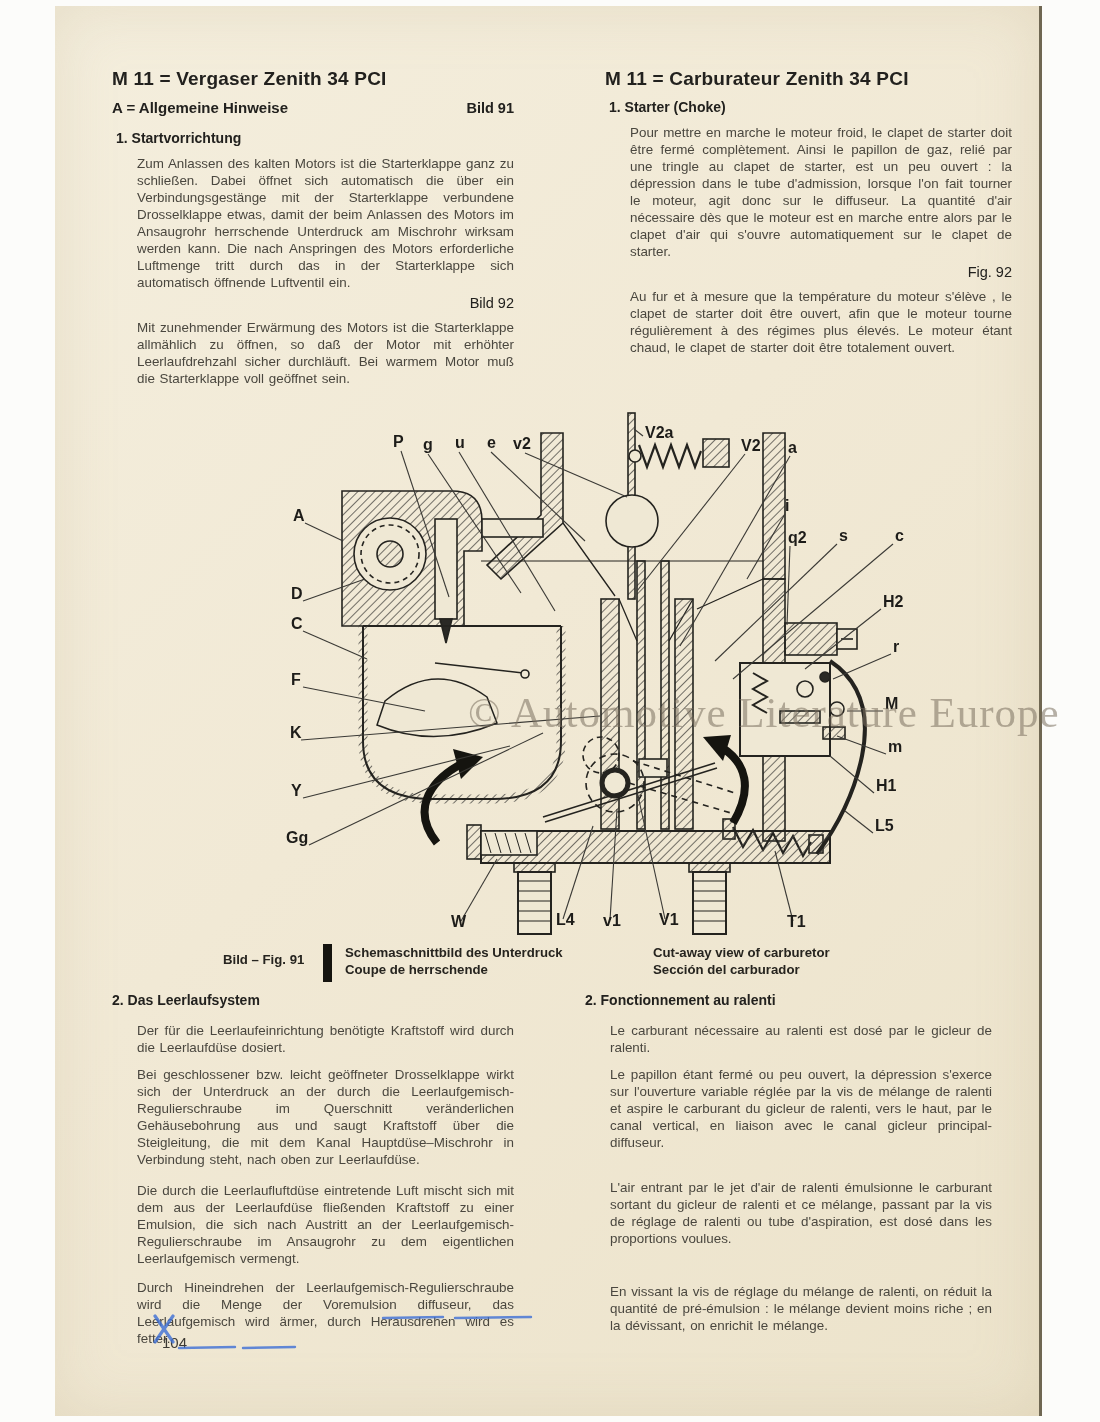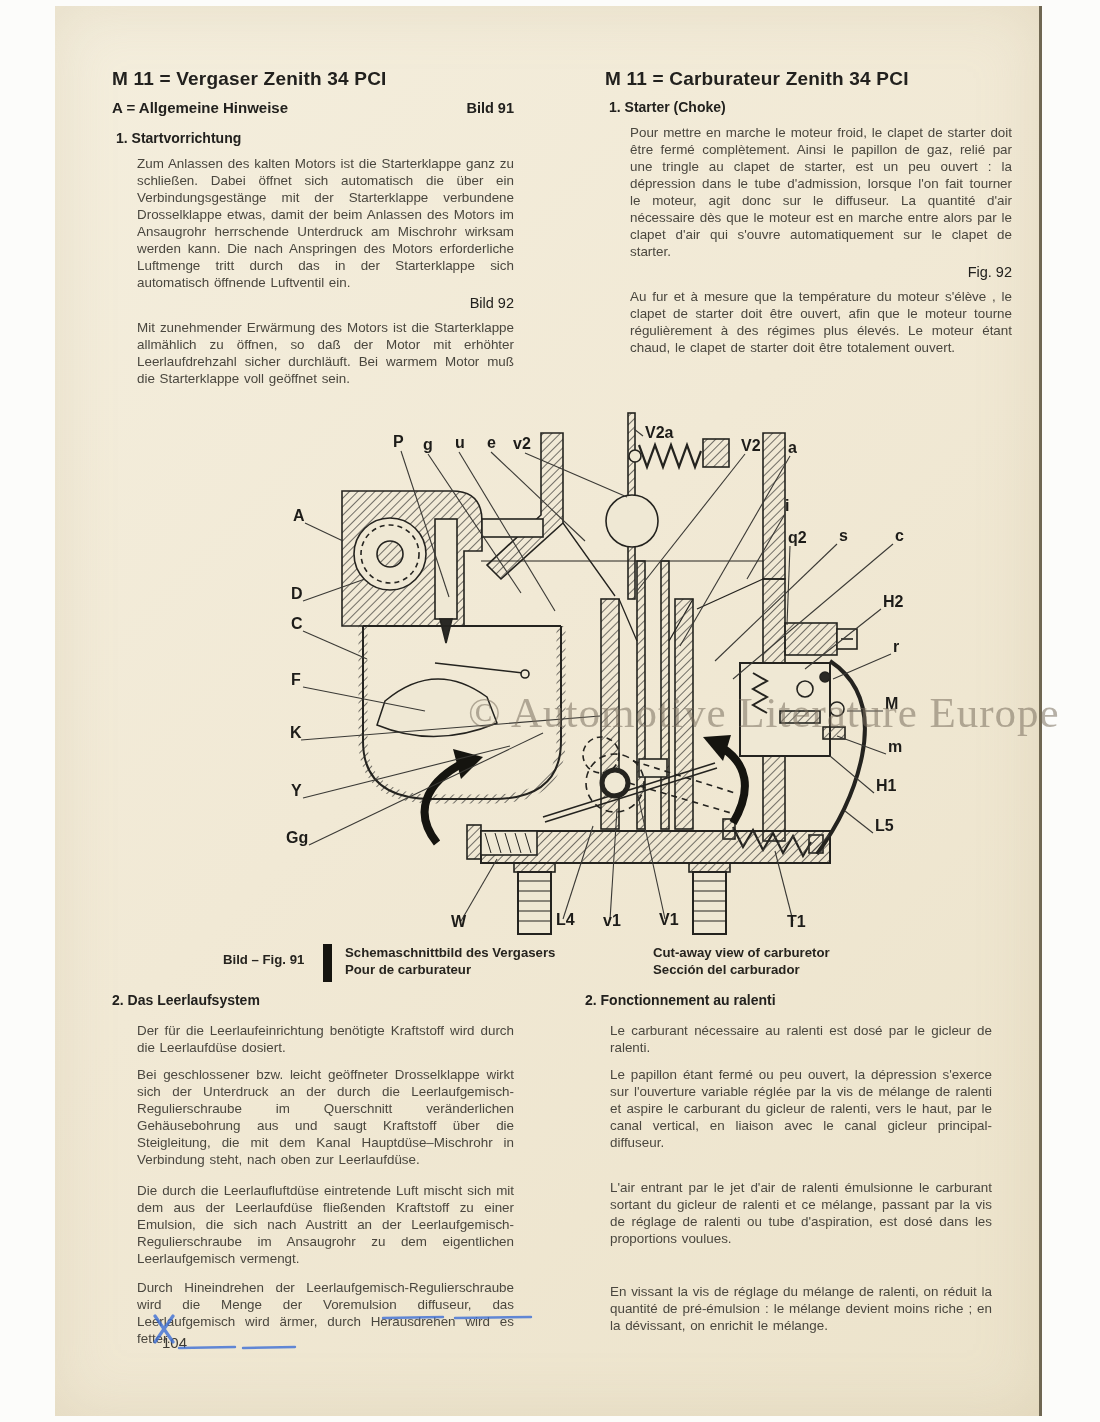--- a/index.html
+++ b/index.html
@@ -215,22 +215,22 @@
           <text class="lbl" x="374" y="514">V1</text>
           <text class="lbl" x="502" y="516">T1</text>
         </g>
       </svg>
     </div>
 
     <div class="caption">
       <span class="cap-label">Bild – Fig. 91</span>
       <div class="cap-bar"></div>
       <div class="cap-col">
-        <div>Schemaschnittbild des Vergasers</div>
-        <div>Pour de carburateur</div>
+        <div>Schemaschnittbild des Unterdruck</div>
+        <div>Coupe de herrschende</div>
       </div>
       <div class="cap-col2">
         <div>Cut-away view of carburetor</div>
         <div>Sección del carburador</div>
       </div>
     </div>
 
     <div class="col" style="left:57px;top:986px;width:402px;">
       <div class="sec-h">2. Das Leerlaufsystem</div>
       <p class="body ind" style="margin-bottom:10px;">Der für die Leerlaufeinrichtung benötigte Kraftstoff wird durch die Leerlaufdüse dosiert.</p>

